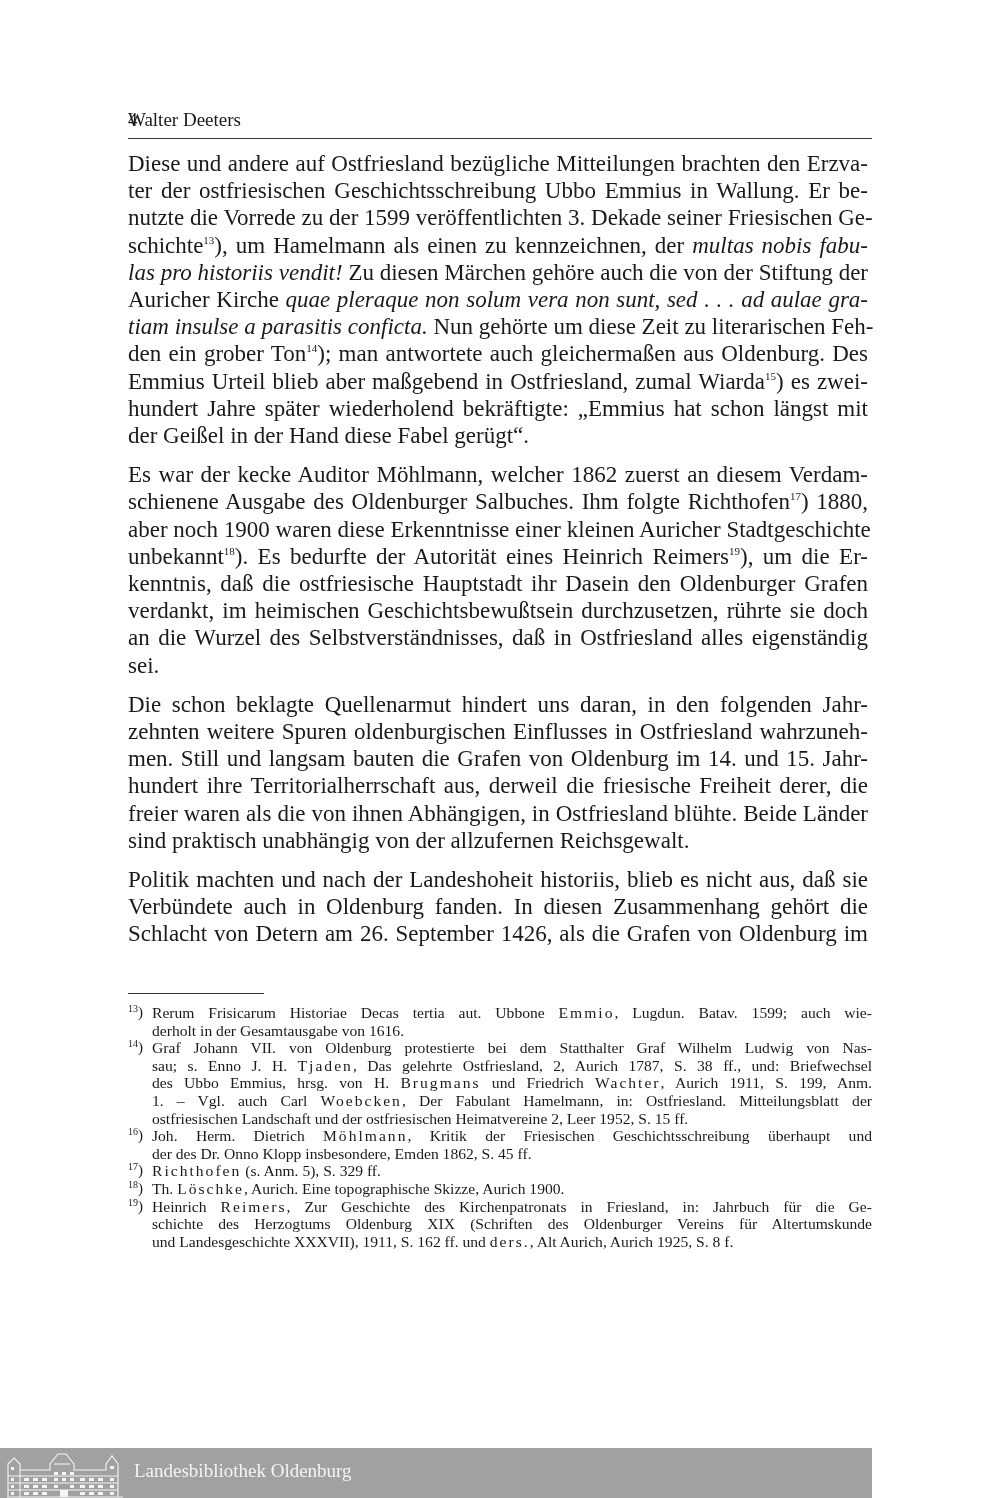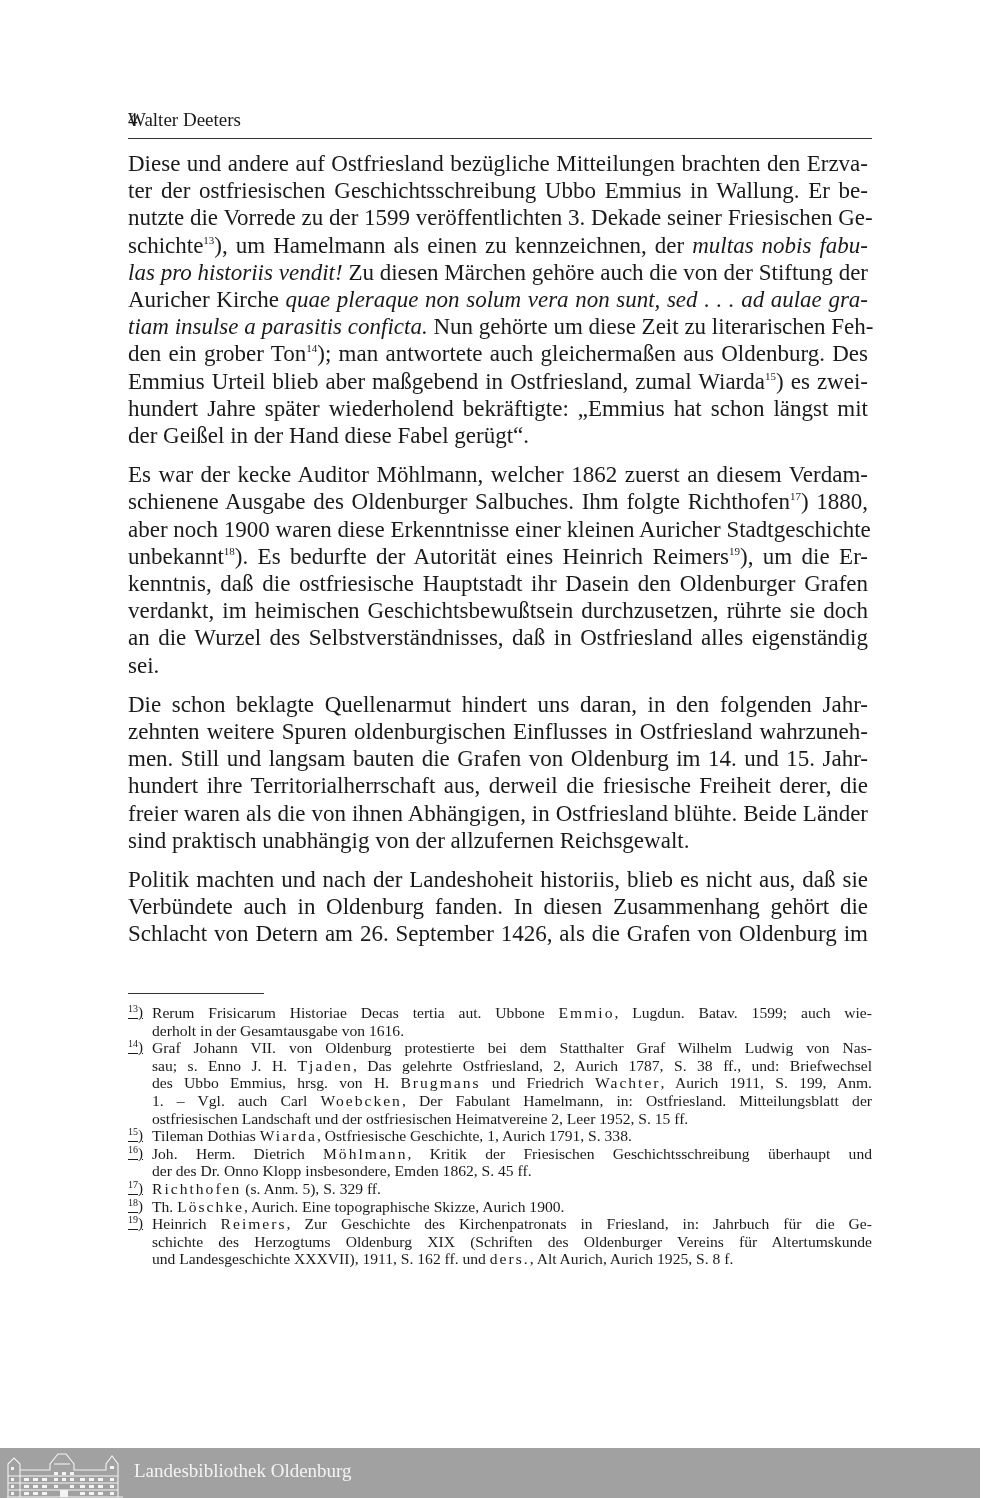--- a/index.html
+++ b/index.html
@@ -20,28 +20,28 @@
   .body-text { position: absolute; top: 150px; left: 0; width: 744px; font-size: 23px; line-height: 27.2px; }
   .para { margin: 0 4px 12px 0; text-align: justify; hyphens: manual; }
   .para .line { display: block; text-align: justify; text-align-last: justify; white-space: nowrap; }
   .para .line.last { text-align-last: left; }
   sup { font-size: 11px; line-height: 0; vertical-align: 9px; }
   i { font-style: italic; }
 
   .fn-rule { position: absolute; top: 993px; left: 0; width: 136px; border-top: 1.3px solid #333; }
   .footnotes { position: absolute; top: 1004px; left: 0; width: 744px; font-size: 15.6px; line-height: 17.6px; }
   .fn { position: relative; padding-left: 24px; margin: 0; }
-  .fn .fnum { position: absolute; left: 0; top: 0; font-size: 15px; text-decoration: underline; }
+  .fn .fnum { position: absolute; left: 0; top: 0; font-size: 15px; }
   .fn .fnum sup { font-size: 10px; vertical-align: 5px; }
   .fn .line { display: block; white-space: nowrap; text-align: justify; text-align-last: justify; }
   .fn .line.last { text-align-last: left; }
   .sp { letter-spacing: 2px; }
 
   .footer-bar {
-    position: absolute; left: 0; top: 1448px; width: 980px; height: 50px;
+    position: absolute; left: 0; top: 1448px; width: 872px; height: 50px;
     background: #a1a1a1;
   }
   .footer-logo { position: absolute; left: 6px; top: 2px; width: 118px; height: 48px; }
   .footer-label {
     position: absolute; left: 134px; top: 12px; color: #f4f4f4;
     font-size: 19px; font-family: "Liberation Serif", serif;
   }
 </style>
 </head>
 <body>
@@ -99,24 +99,20 @@
         <span class="line">Rerum Frisicarum Historiae Decas tertia aut. Ubbone <span class="sp">Emmio</span>, Lugdun. Batav. 1599; auch wie-</span>
         <span class="line last">derholt in der Gesamtausgabe von 1616.</span>
       </div>
       <div class="fn">
         <span class="fnum"><sup>14</sup>)</span>
         <span class="line">Graf Johann VII. von Oldenburg protestierte bei dem Statthalter Graf Wilhelm Ludwig von Nas-</span>
         <span class="line">sau; s. Enno J. H. <span class="sp">Tjaden</span>, Das gelehrte Ostfriesland, 2, Aurich 1787, S. 38 ff., und: Briefwechsel</span>
         <span class="line">des Ubbo Emmius, hrsg. von H. <span class="sp">Brugmans</span> und Friedrich <span class="sp">Wachter</span>, Aurich 1911, S. 199, Anm.</span>
         <span class="line">1. – Vgl. auch Carl <span class="sp">Woebcken</span>, Der Fabulant Hamelmann, in: Ostfriesland. Mitteilungsblatt der</span>
         <span class="line last">ostfriesischen Landschaft und der ostfriesischen Heimatvereine 2, Leer 1952, S. 15 ff.</span>
-      </div>
-      <div class="fn">
-        <span class="fnum"><sup>15</sup>)</span>
-        <span class="line last">Tileman Dothias <span class="sp">Wiarda</span>, Ostfriesische Geschichte, 1, Aurich 1791, S. 338.</span>
       </div>
       <div class="fn">
         <span class="fnum"><sup>16</sup>)</span>
         <span class="line">Joh. Herm. Dietrich <span class="sp">Möhlmann</span>, Kritik der Friesischen Geschichtsschreibung überhaupt und</span>
         <span class="line last">der des Dr. Onno Klopp insbesondere, Emden 1862, S. 45 ff.</span>
       </div>
       <div class="fn">
         <span class="fnum"><sup>17</sup>)</span>
         <span class="line last"><span class="sp">Richthofen</span> (s. Anm. 5), S. 329 ff.</span>
       </div>

